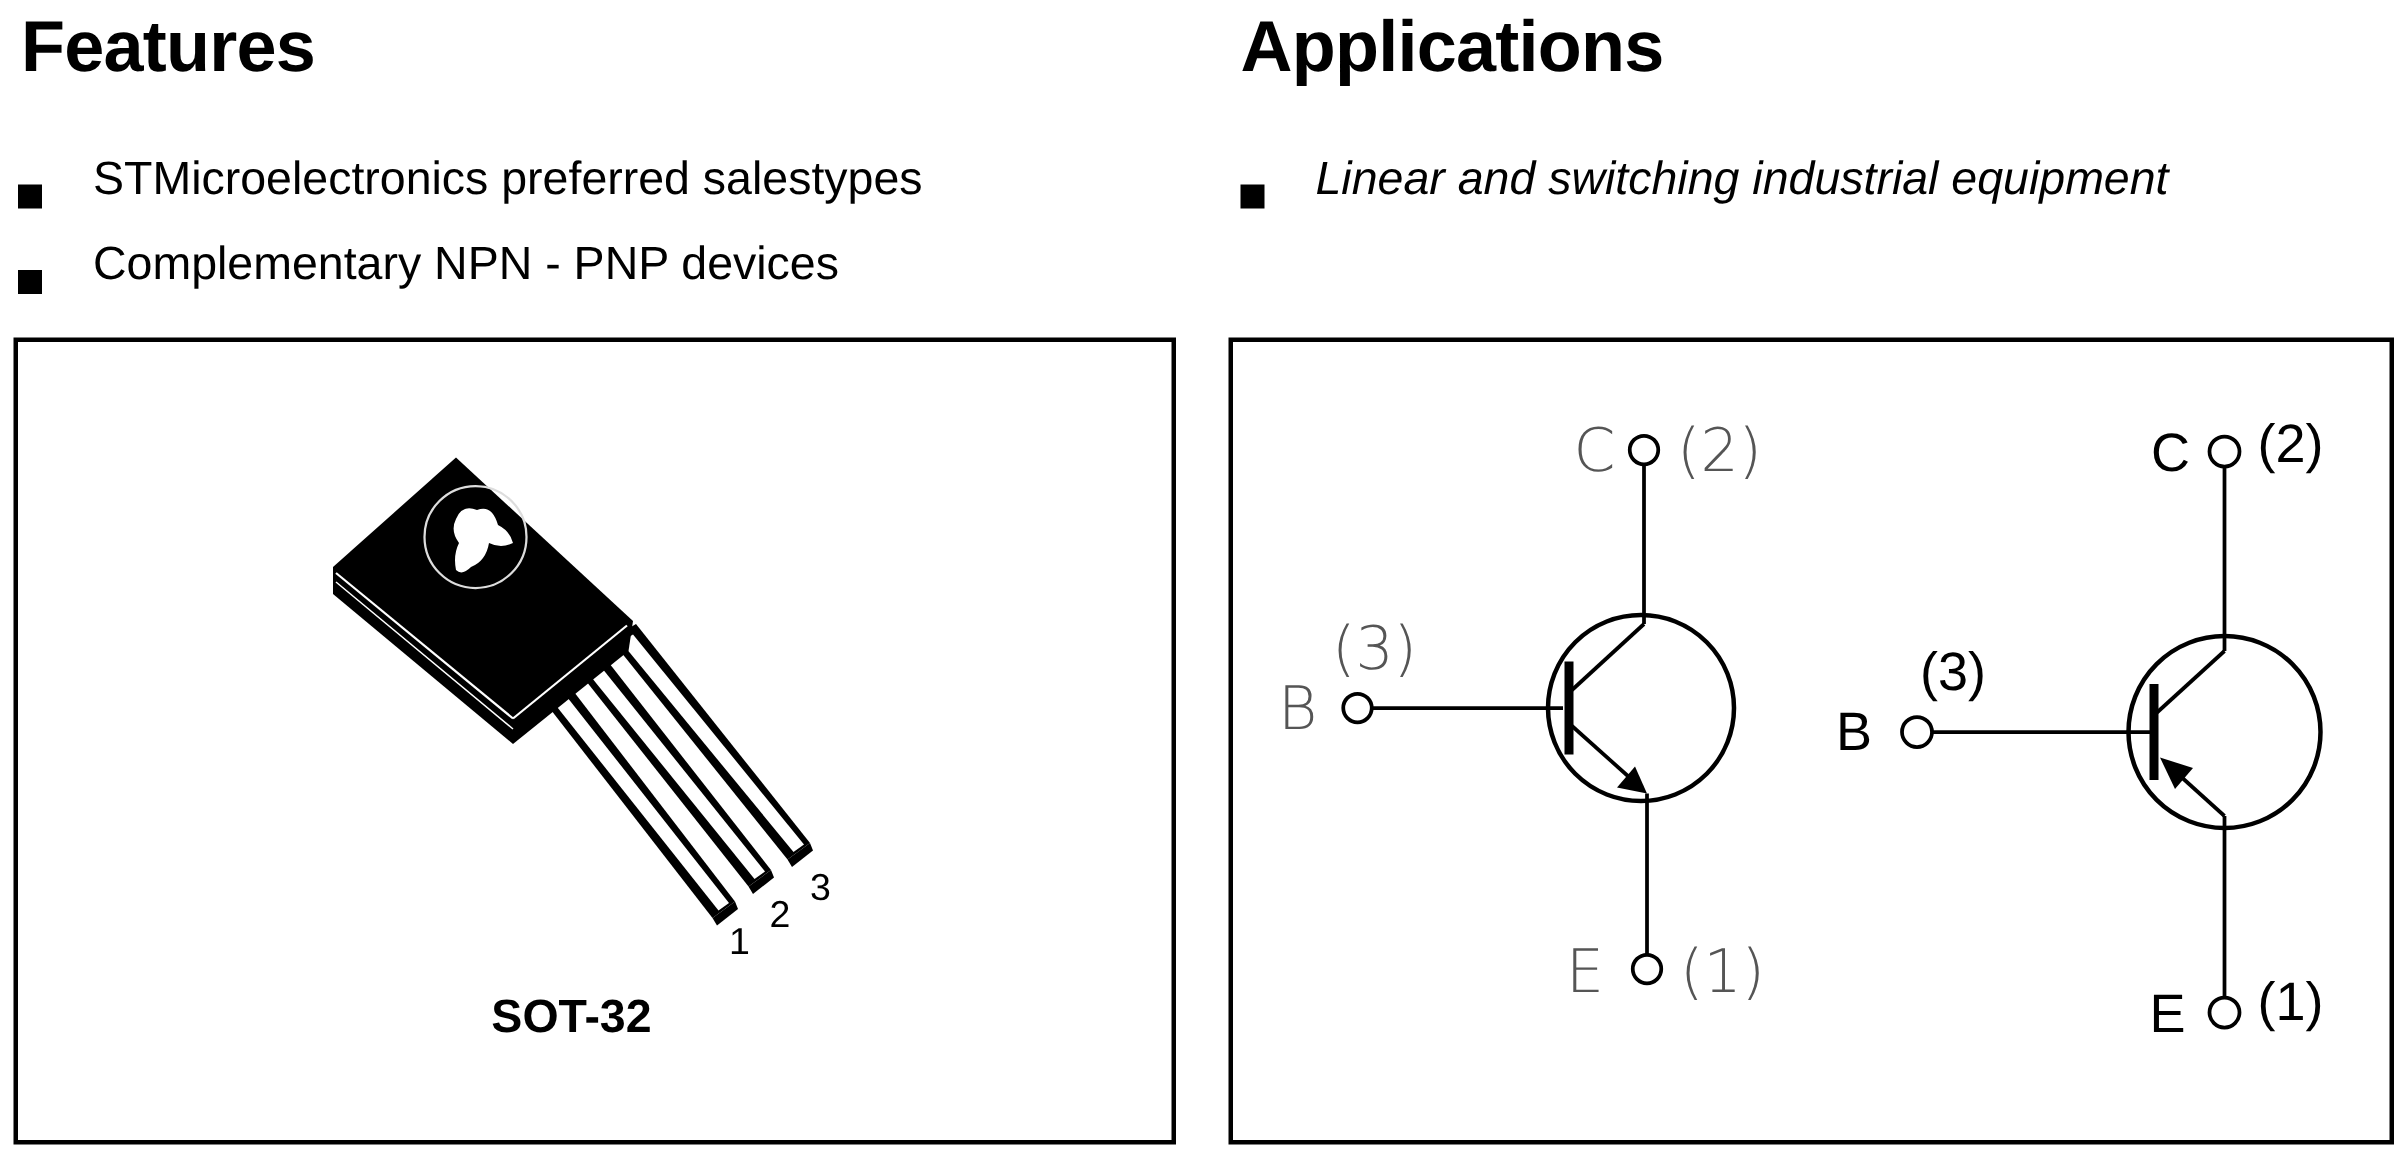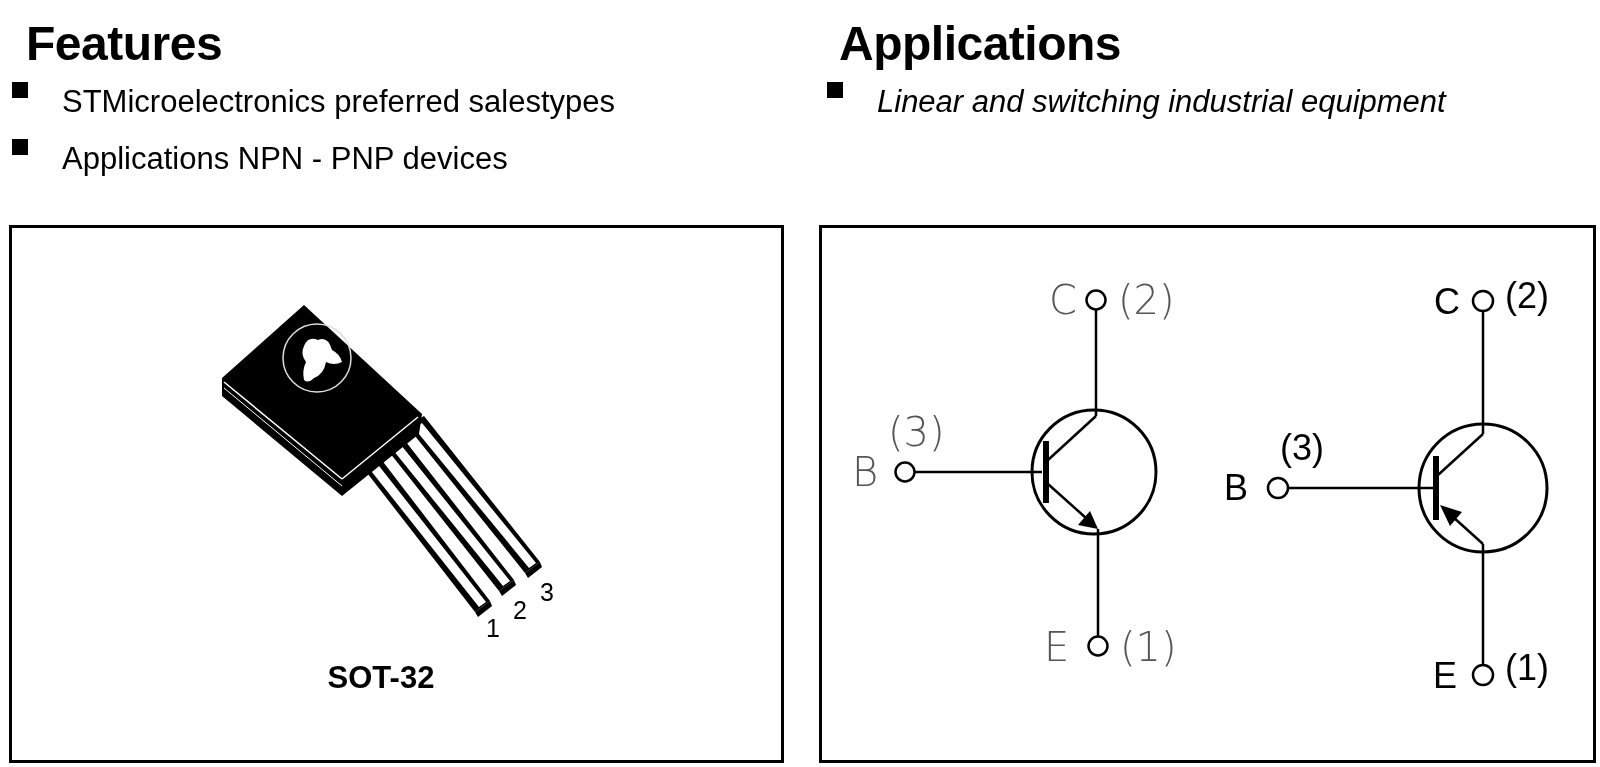--- a/index.html
+++ b/index.html
@@ -15,36 +15,36 @@
       font-family: "Liberation Sans", sans-serif;
       color: #000;
     }
     .heading {
       position: absolute;
       top: 2px;
       font-family: "Liberation Sans", sans-serif;
       font-weight: bold;
       font-size: 48px;
       letter-spacing: -0.5px;
-      margin: 16px;
+      margin: 4px;
       line-height: 52px;
     }
     #features-heading { left: 10px; }
     #applications-heading { left: 823px; }
     .bullet-list {
       position: absolute;
       list-style: none;
       margin: 0;
       padding: 0;
     }
     #features-list { left: 10px; top: 82px; }
     #applications-list { left: 825px; top: 82px; font-style: italic; }
     .bullet-item {
       display: flex;
-      align-items: flex-start;
+      align-items: flex-end;
       height: 57px;
       font-size: 31px;
       line-height: 40px;
     }
     .bullet-square {
       display: inline-block;
       width: 16px;
       height: 16px;
       background: #000;
       margin-right: 34px;
@@ -94,21 +94,21 @@
 <body>
 
 <h1 id="features-heading" class="heading">Features</h1>
 <ul id="features-list" class="bullet-list">
   <li class="bullet-item">
     <span class="bullet-square"></span>
     <span>STMicroelectronics preferred salestypes</span>
   </li>
   <li class="bullet-item">
     <span class="bullet-square"></span>
-    <span>Applications NPN - PNP devices</span>
+    <span>Complementary NPN - PNP devices</span>
   </li>
 </ul>
 
 <h1 id="applications-heading" class="heading">Applications</h1>
 <ul id="applications-list" class="bullet-list">
   <li class="bullet-item">
     <span class="bullet-square"></span>
     <span>Linear and switching industrial equipment</span>
   </li>
 </ul>

